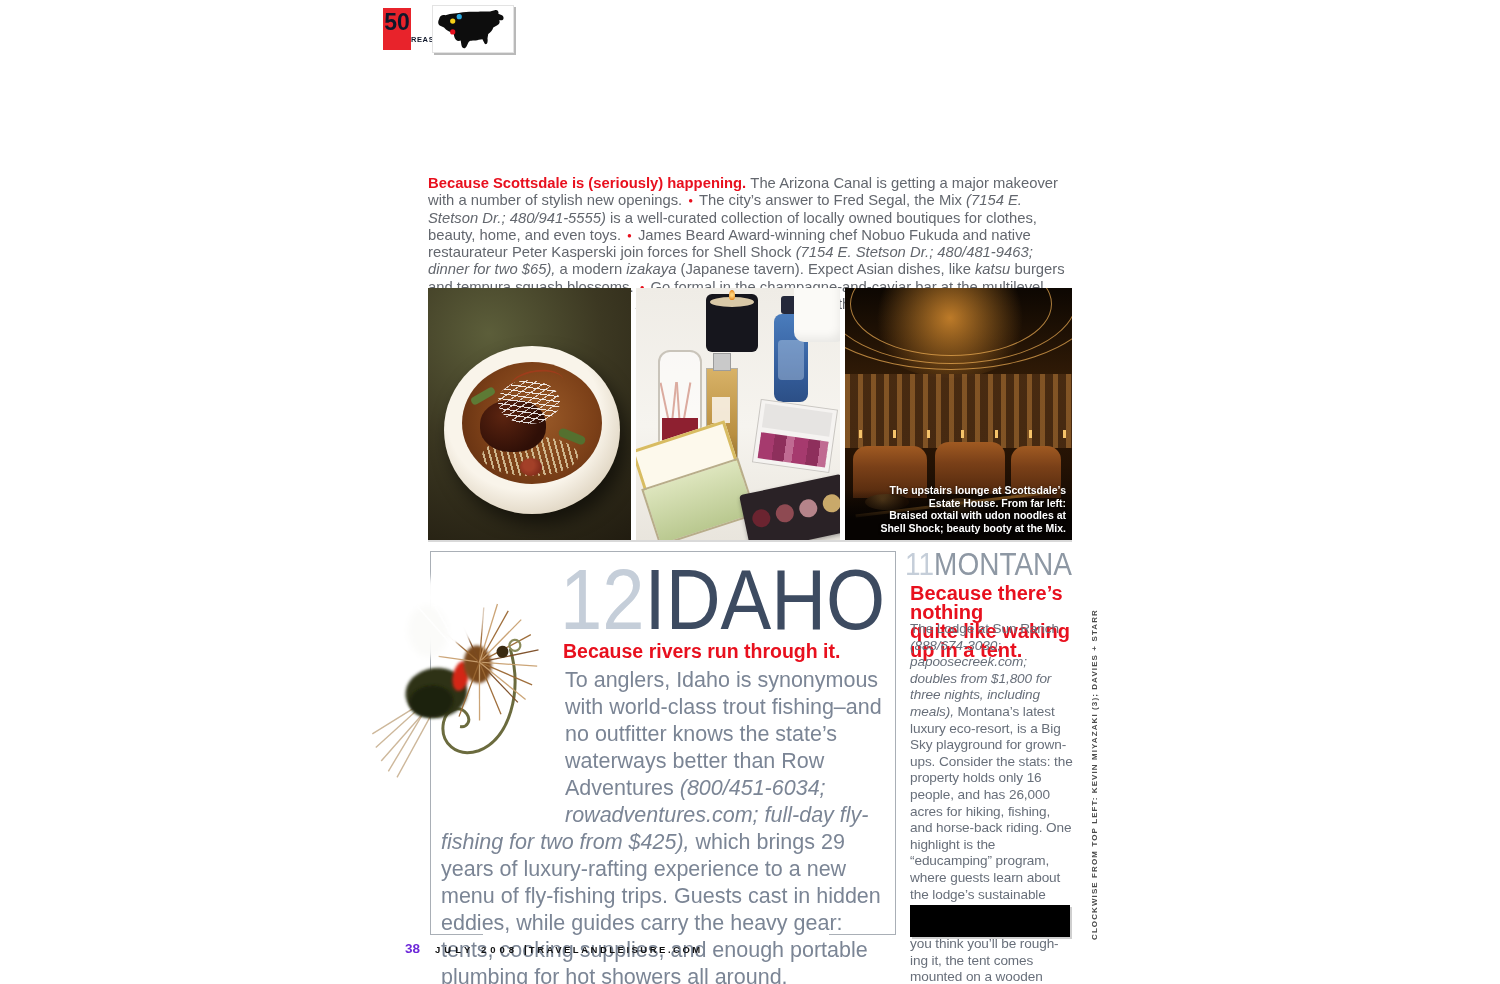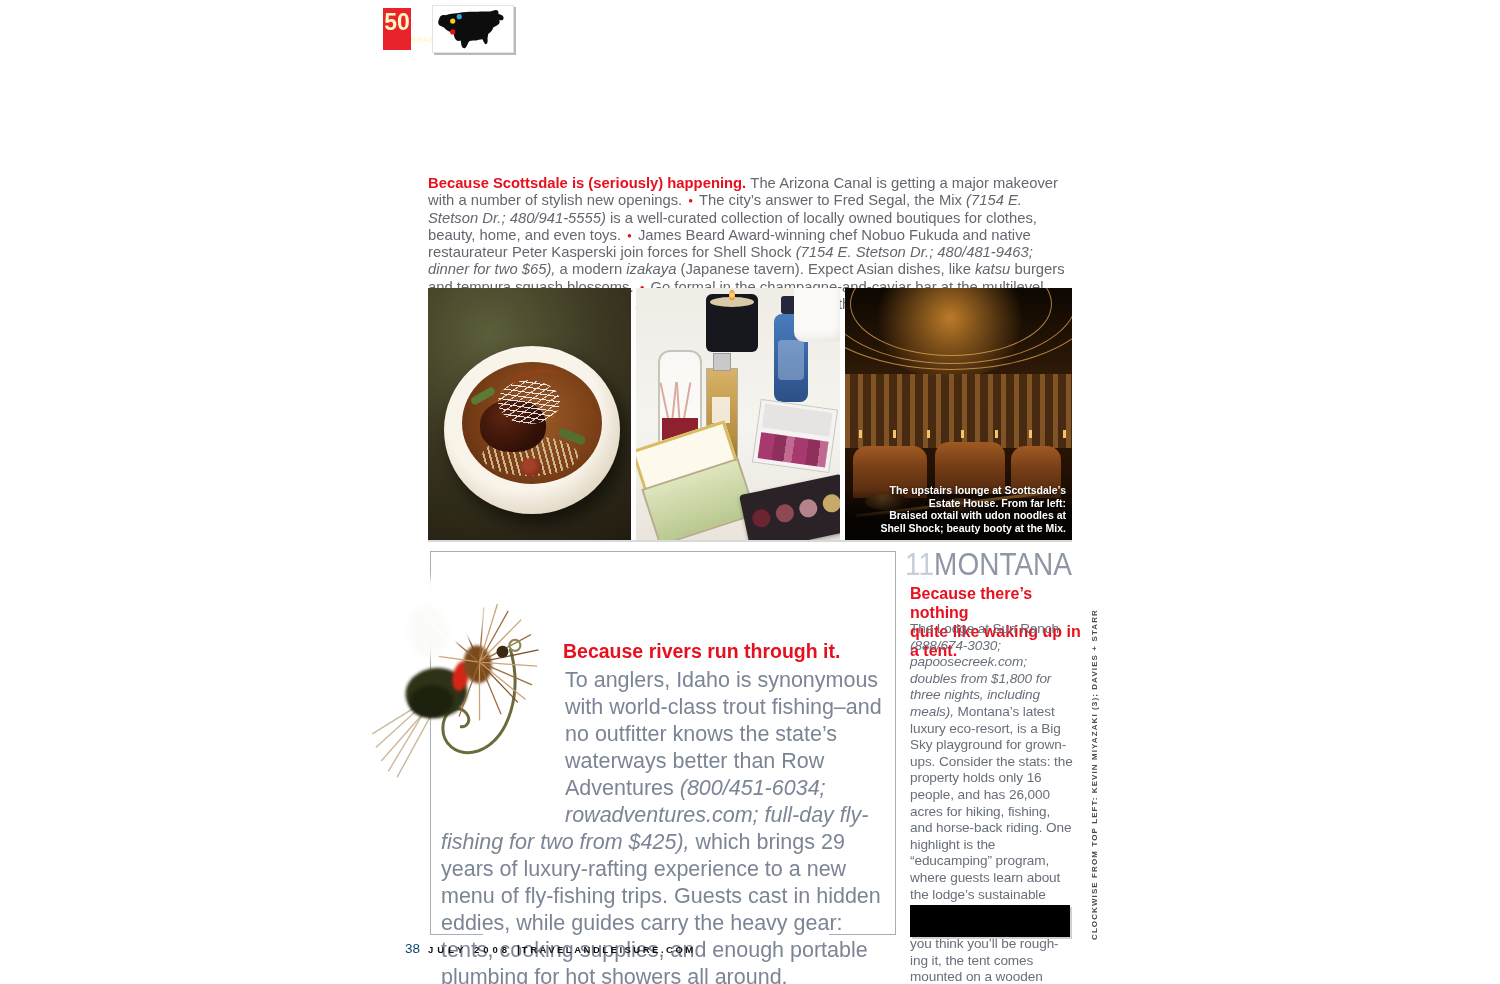--- a/index.html
+++ b/index.html
@@ -1,21 +1,21 @@
 <!DOCTYPE html>
 <html><head>
 <meta charset="utf-8">
 <style>
   html,body{margin:0;padding:0;background:#ffffff;}
   .canvas{position:relative;width:1500px;height:984px;background:#fff;overflow:hidden;
           font-family:"Liberation Sans",sans-serif;color:#63676e;}
   .abs{position:absolute;}
 
   
-  .badge{left:383px;top:8px;width:28px;height:42px;background:#e8232b;color:#fef9c3;text-align:center;}
+  .badge{left:383px;top:8px;width:28px;height:42px;background:#e8232b;color:#0f172a;text-align:center;}
   .badge-number{font-size:23px;font-weight:bold;line-height:25px;padding-top:2px;}
   .badge-label{font-size:7.5px;font-weight:bold;letter-spacing:.6px;padding-left:28px;}
   .map-box{left:432px;top:5px;width:80px;height:46px;background:#fff;border:1px solid #e3e3e3;
            box-shadow:2px 2px 0 #b9b9b9;}
   .map-box svg{display:block;margin:2px auto 0;}
 
   
   .hl{white-space:nowrap;line-height:1;}
   .hl span{display:inline-block;transform:scaleY(1.12);transform-origin:0 100%;font-weight:200;}
   .hl-num{color:#c5ced9;}
@@ -120,29 +120,29 @@
   .idaho-box{left:430px;top:551px;width:464px;height:383px;
         border-top:1px solid #a9afb6;border-left:1px solid #a9afb6;border-right:1px solid #a9afb6;}
   .idaho-box::before{content:"";position:absolute;left:0;bottom:0;width:52px;border-bottom:1px solid #a9afb6;}
   .idaho-box::after{content:"";position:absolute;right:0;bottom:0;width:66px;border-bottom:1px solid #a9afb6;}
   .idaho-lead{left:563px;top:640px;font-size:19.5px;font-weight:bold;color:#e8101e;}
   .idaho-body{left:441px;top:667px;width:452px;font-size:21.5px;line-height:27px;color:#7b8595;}
   .fly-spacer{float:left;width:124px;height:140px;}
   .fly-art{left:363px;top:558px;width:208px;height:238px;z-index:4;}
 
   
-  .mt-lead{left:910px;top:584px;width:172px;font-size:16px;line-height:19px;font-weight:bold;color:#e8101e;}
+  .mt-lead{left:910px;top:584px;width:172px;font-size:20px;line-height:19px;font-weight:bold;color:#e8101e;}
   .mt-body{left:910px;top:621px;width:166px;font-size:13.6px;line-height:16.6px;color:#686f7a;letter-spacing:-.1px;}
   .black-box{left:910px;top:905px;width:160px;height:32px;background:#000;box-shadow:2px 2px 0 #cfcfcf;}
 
   
   .credits{left:1090px;top:652px;height:288px;writing-mode:vertical-rl;transform:rotate(180deg);
         font-size:8px;font-weight:bold;letter-spacing:1.1px;color:#4a4a4a;white-space:nowrap;}
   .footer{left:405px;top:941px;display:flex;align-items:baseline;color:#111;}
-  .page-num{color:#0c4a6e;font-weight:normal;font-size:13.5px;margin-right:8px;}
+  .page-num{color:#6d28d9;font-weight:bold;font-size:13.5px;margin-right:15px;}
   .issue{font-size:9.5px;font-weight:bold;letter-spacing:4px;}
   .f-divider{margin:0 2px 0 6px;font-size:10px;font-weight:bold;}
   .site{font-size:9.5px;font-weight:bold;letter-spacing:2.5px;}
 </style>
 </head>
 <body>
 
 <div class="canvas">
 
   <div class="abs badge">
@@ -296,20 +296,23 @@
           <line x1="100" y1="84" x2="88" y2="8"></line>
         <line x1="104" y1="84" x2="112" y2="10"></line>
           <line x1="92" y1="86" x2="48" y2="24"></line>
       </g>
 
       <circle cx="142" cy="98" r="6" fill="#3a2a12"></circle>
       <circle cx="155" cy="93" r="5.5" fill="none" stroke="#8a8a5a" stroke-width="2.2"></circle>
     </g>
   </svg>
 
+  <div class="abs hl hl-idaho">
+    <span class="hl-num">12</span><span class="hl-dark">IDAHO</span>
+  </div>
 
   <div class="abs idaho-lead">Because rivers run through it.</div>
 
   <div class="abs idaho-body">
     <div class="fly-spacer"></div>
     <span><span class="seg-p">To anglers, Idaho is synonymous with world-class trout fishing–and no outfitter knows the state’s waterways better than Row Adventures </span><span class="seg-i">(800/451-6034; rowadventures.com; full-day fly-fishing for two from $425),</span><span class="seg-p"> which brings 29 years of luxury-rafting experience to a new menu of fly-fishing trips. Guests cast in hidden eddies, while guides carry the heavy gear: tents, cooking supplies, and enough portable plumbing for hot showers all around.</span></span>
   </div>
 
   <div class="abs hl hl-montana">
     <span class="hl-num">11</span><span class="hl-gray">MONTANA</span>

